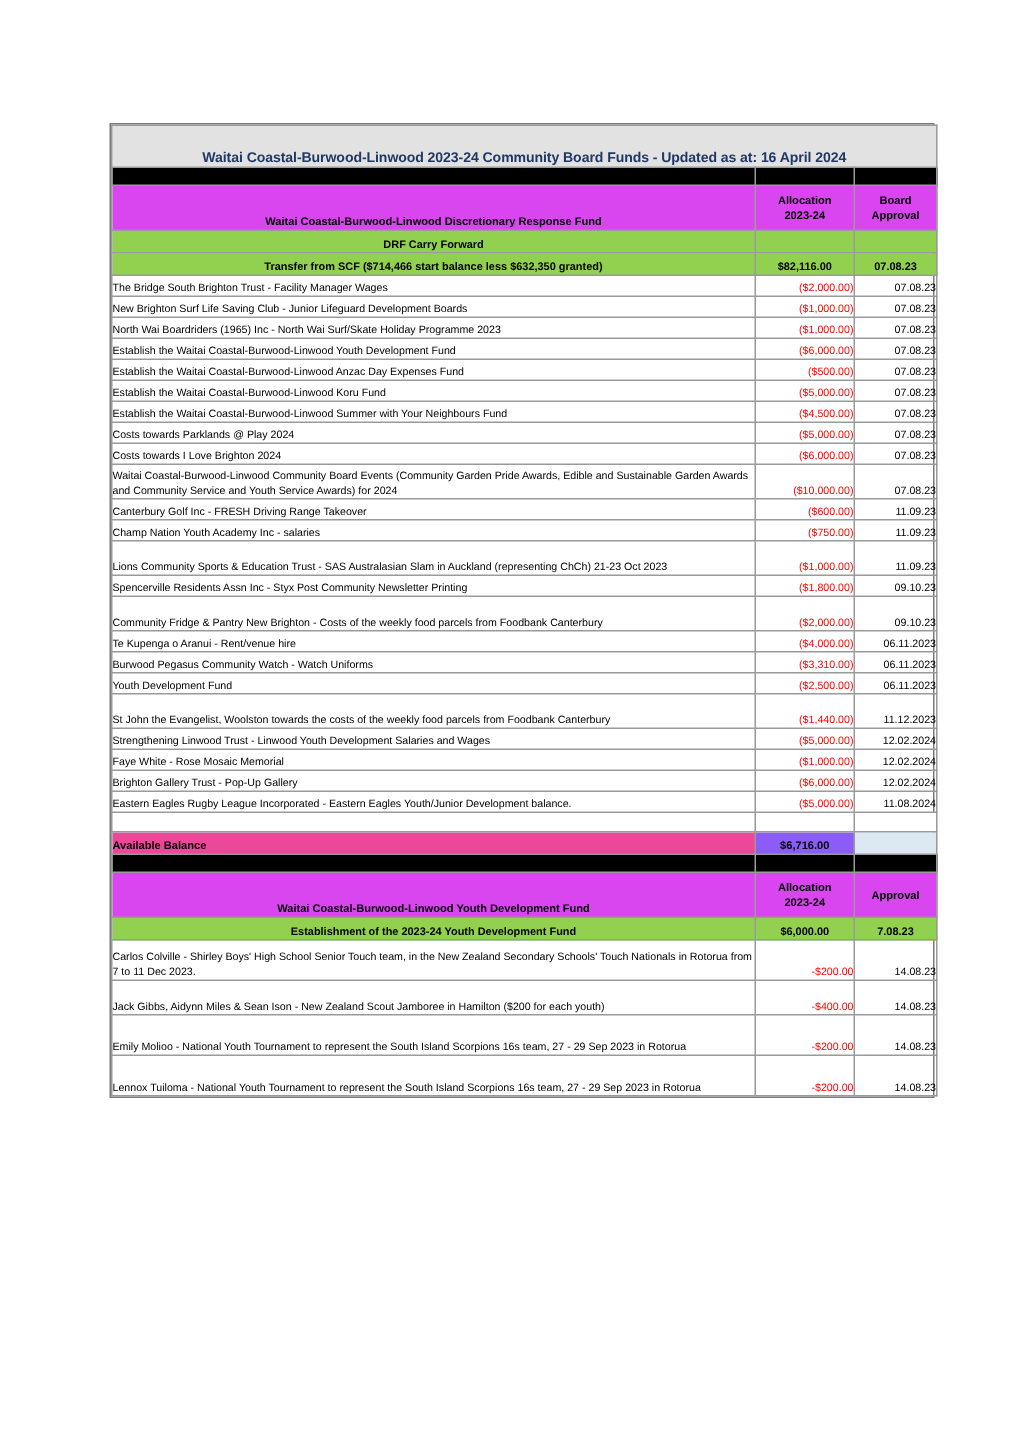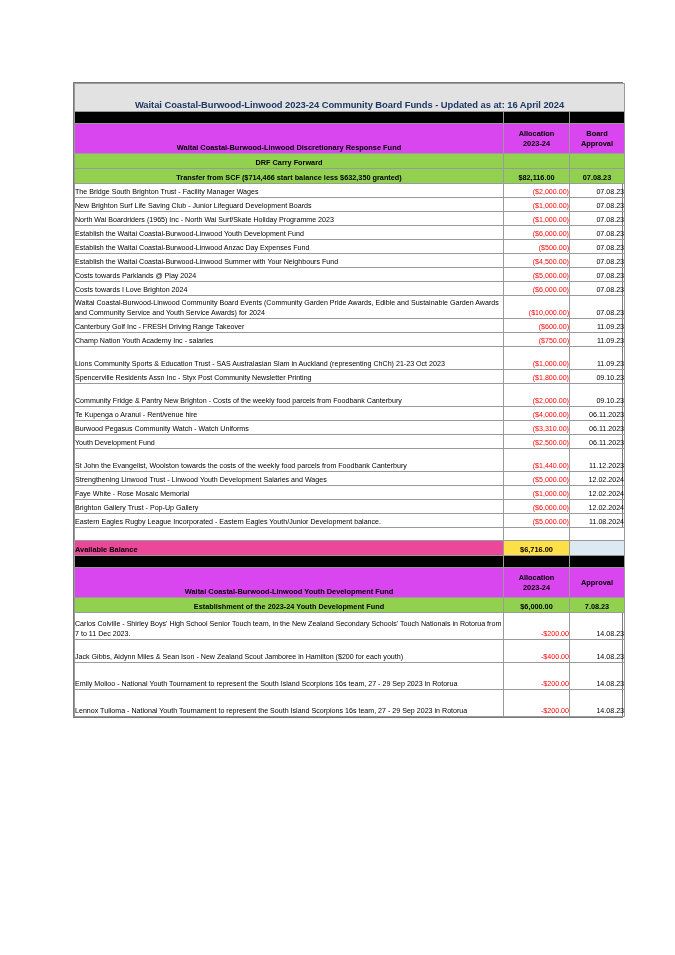--- a/index.html
+++ b/index.html
@@ -141,21 +141,21 @@
   td.balance-label {
     background: #ec4899;
     font-weight: bold;
     font-size: 7.4px;
     text-align: left;
     padding: 2px 3px 2px 4px;
     height: 14px;
     vertical-align: middle;
   }
   td.balance-amt {
-    background: #fde047;
+    background: #8b5cf6;
     font-weight: bold;
     font-size: 7.4px;
     text-align: center;
     vertical-align: middle;
   }
   td.balance-blank { background: #DCE9F3; }
 </style>
 </head>
 <body>
 
@@ -224,20 +224,25 @@
             <td class="desc">Establish the Waitai Coastal-Burwood-Linwood Youth Development Fund</td>
             <td class="amount">($6,000.00)</td>
             <td class="date">07.08.23</td>
           </tr>
           <tr class="r1">
             <td class="desc">Establish the Waitai Coastal-Burwood-Linwood Anzac Day Expenses Fund</td>
             <td class="amount">($500.00)</td>
             <td class="date">07.08.23</td>
           </tr>
           <tr class="r1">
+            <td class="desc">Establish the Waitai Coastal-Burwood-Linwood  Koru Fund</td>
+            <td class="amount">($5,000.00)</td>
+            <td class="date">07.08.23</td>
+          </tr>
+          <tr class="r1">
             <td class="desc">Establish the Waitai Coastal-Burwood-Linwood Summer with Your Neighbours Fund</td>
             <td class="amount">($4,500.00)</td>
             <td class="date">07.08.23</td>
           </tr>
           <tr class="r1">
             <td class="desc">Costs towards Parklands @ Play 2024</td>
             <td class="amount">($5,000.00)</td>
             <td class="date">07.08.23</td>
           </tr>
           <tr class="r1">

